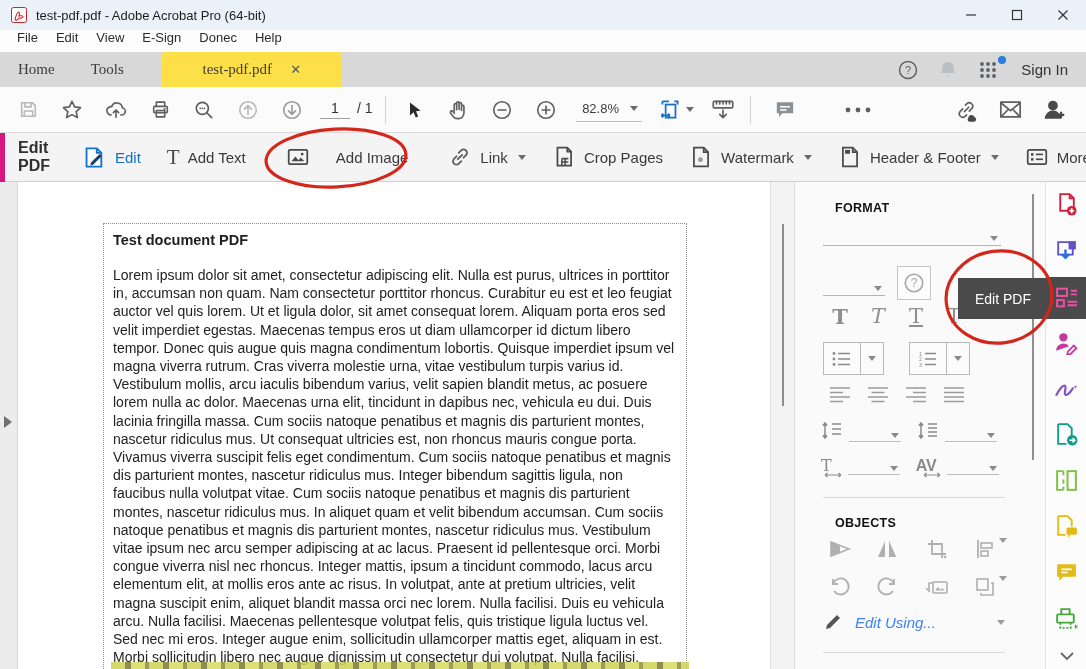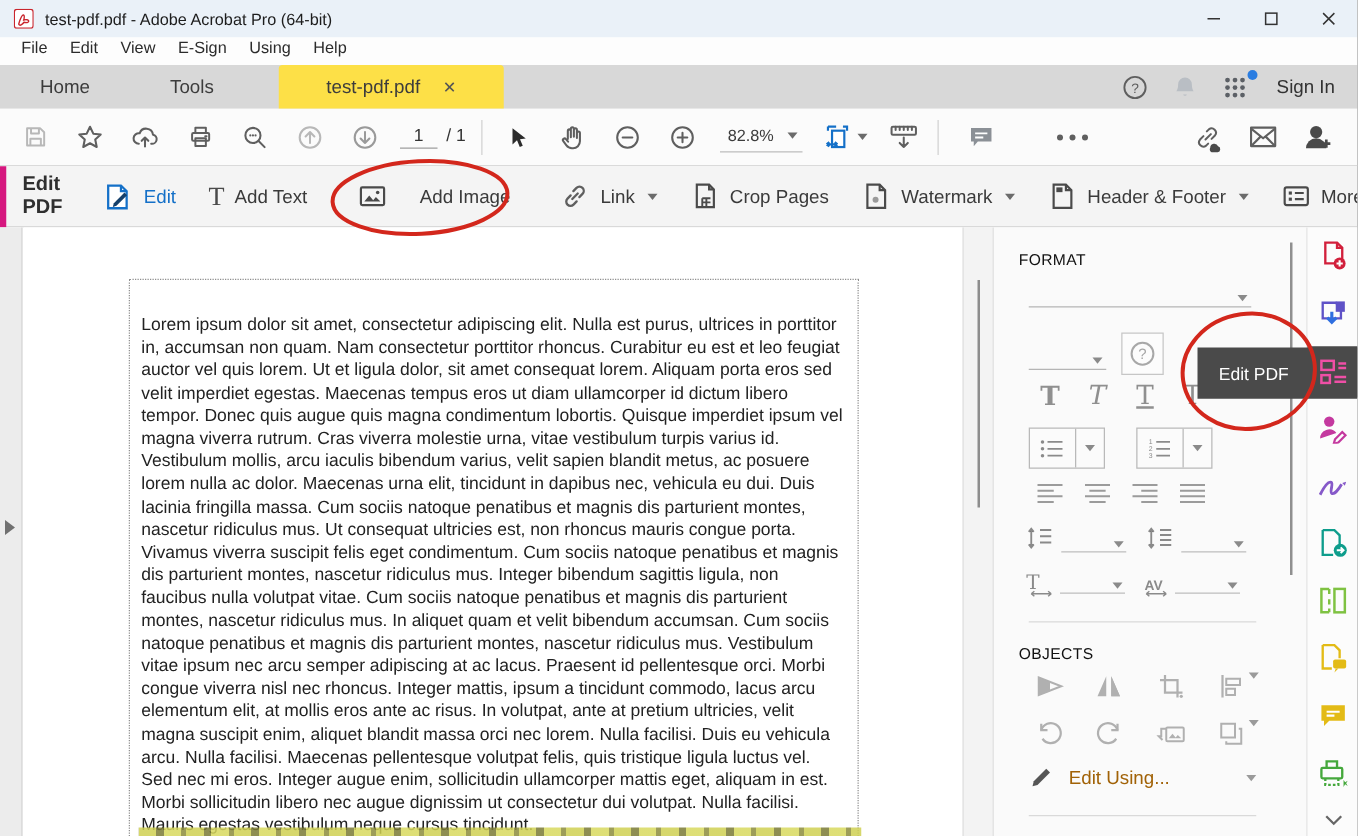--- a/index.html
+++ b/index.html
@@ -20,21 +20,21 @@
   .titlebar .title { margin-left:9px; font-size:13px; color:#1d1d1d; }
   .win-btns { margin-left:auto; display:flex; }
   .win-btn { width:46px; height:30px; display:flex; align-items:center; justify-content:center; color:#333; font-size:14px; }
 
   
   .menubar { position:absolute; left:0; top:30px; width:1086px; height:22px; background:#fdfdfd; display:flex; align-items:flex-start; padding-left:8px; }
   .menu-item { font-size:13px; color:#2b2b2b; padding:0 9px; }
 
   
   .tabbar { position:absolute; left:0; top:52px; width:1086px; height:35px; background:#d8d8d8; display:flex; align-items:stretch; }
-  .tab { display:flex; align-items:center; justify-content:center; font-size:15px; color:#3c3c3c; padding:0 32px; }
+  .tab { display:flex; align-items:center; justify-content:center; font-size:15px; color:#3c3c3c; padding:0 18px;font-family:Liberation Serif, serif; }
   .tab.active { background:#fde047; width:180px; border-radius:3px 3px 0 0; gap:18px; }
   .tab-close { font-size:13px; color:#555; }
   .tabbar-right { margin-left:auto; display:flex; align-items:center; gap:10px; padding-right:18px; }
   .tb-rt { width:30px; display:flex; justify-content:center; }
   .grid-wrap { position:relative; }
   .grid-dot-blue { position:absolute; right:-3px; top:-4px; width:8px; height:8px; border-radius:50%; background:#2a7de1; }
   .sign-in { font-size:15px; color:#323232; margin-left:8px; }
 
   
   .toolbar { position:absolute; left:0; top:87px; width:1086px; height:46px; background:#fbfbfb; border-bottom:1px solid #dadada; display:flex; align-items:center; padding-left:6px; }
@@ -68,39 +68,39 @@
   .doc-body { margin-top:18px; font-size:14px; line-height:18.2px; color:#222; text-align:left; }
   .clip-highlight { position:absolute; left:92px; top:480px; width:578px; height:7px;
     background:repeating-linear-gradient(90deg,#cfd052 0 14px,#7a7a33 14px 20px,#d8d95e 20px 34px,#8c8c3a 34px 38px); opacity:.85; }
 
   .vscroll { position:absolute; left:770px; top:0; width:24px; height:487px; background:#f3f3f3; border-left:1px solid #e0e0e0; }
   .vscroll-thumb { position:absolute; left:11px; top:42px; width:2px; height:182px; background:#8d8d8d; }
   .panel-handle { position:absolute; left:796px; top:236px; width:0; height:0; border-top:6px solid transparent; border-bottom:6px solid transparent; border-left:8px solid #4f4f4f; }
 
   
   .format-panel { position:absolute; left:794px; top:0; width:251px; height:487px; background:#fafafa; border-left:1px solid #ddd; }
-  .panel-h { position:absolute; left:20px; font-size:12.5px; font-weight:normal; color:#111; letter-spacing:.3px; }
+  .panel-h { position:absolute; left:40px; font-size:12.5px; font-weight:bold; color:#111; letter-spacing:.3px; }
   .combo { position:absolute; border-bottom:1px solid #b5b5b5; display:flex; align-items:flex-end; justify-content:flex-end; padding:2px 3px; }
   .combo .caret { border-top-color:#8a8a8a; margin-bottom:2px; }
   .help-btn { position:absolute; left:102px; top:84px; width:34px; height:34px; border:1px solid #c6c6c6; background:#fcfcfc; display:flex; align-items:center; justify-content:center; }
   .t-row { position:absolute; left:26px; top:122px; display:flex; }
   .t-btn { width:38px; text-align:center; font-family:"DejaVu Serif", serif; font-size:21px; color:#8f8f8f; }
   .t-btn.i { font-style:italic; }
   .t-btn.u { text-decoration:underline; }
   .btn-group { position:absolute; height:33px; border:1px solid #b9b9b9; display:flex; align-items:center; background:#fbfbfb; }
   .btn-group .seg { padding:0 7px; height:100%; display:flex; align-items:center; }
   .btn-group .seg + .seg { border-left:1px solid #b9b9b9; }
   .align-row { position:absolute; left:26px; top:204px; display:flex; }
   .align-row .a { width:38px; display:flex; justify-content:center; }
   .spacing-row { position:absolute; display:flex; align-items:flex-end; gap:6px; }
   .sp-input { width:52px; border-bottom:1px solid #bdbdbd; display:flex; justify-content:flex-end; padding:0 2px 3px 0; }
   .sp-input .caret { border-top-color:#8a8a8a; }
   .panel-div { position:absolute; left:28px; width:182px; height:1px; background:#d9d9d9; }
   .edit-using { position:absolute; left:28px; top:430px; width:182px; display:flex; align-items:center; gap:12px; }
-  .edit-using-label { font-size:15px; color:#a16207; flex:1; }
+  .edit-using-label { font-size:15px; color:#3b82f6; flex:1;font-style:italic; }
   .panel-scroll { position:absolute; left:237px; top:12px; width:2px; height:266px; background:#8f8f8f; }
 
   
   .right-rail { position:absolute; left:1045px; top:0; width:41px; height:487px; background:#fcfcfc; border-left:1px solid #e3e3e3; }
   .rail-item { position:absolute; left:8px; width:25px; height:25px; display:flex; align-items:center; justify-content:center; }
   .rail-active-band { position:absolute; left:0; top:95px; width:41px; height:41px; background:#4a4a4a; }
 
   
   .tooltip { position:absolute; left:958px; top:96px; width:128px; height:41px; background:#4a4a4a; color:#fff; font-size:14px; display:flex; align-items:center; padding-left:17px; z-index:6; }
 
@@ -137,21 +137,21 @@
           </svg>
         </span>
     </div>
   </div>
 
   <div class="menubar">
     <span class="menu-item">File</span>
     <span class="menu-item">Edit</span>
     <span class="menu-item">View</span>
     <span class="menu-item">E-Sign</span>
-    <span class="menu-item">Using</span>
+    <span class="menu-item">Donec</span>
     <span class="menu-item">Help</span>
   </div>
 
   <div class="tabbar">
     <span class="tab">Home</span>
     <span class="tab">Tools</span>
     <span class="tab active" style="margin-left:20px;">
       <span>test-pdf.pdf</span>
       <span class="tab-close">✕</span>
     </span>
@@ -390,20 +390,21 @@
   </div>
 
   <div class="content">
 
     <div class="left-strip">
       <span class="left-arrow"></span>
     </div>
 
     <div class="doc-page">
       <div class="textbox">
+        <div class="doc-heading">Test document PDF</div>
         <div class="doc-body">Lorem ipsum dolor sit amet, consectetur adipiscing elit. Nulla est purus, ultrices in porttitor in, accumsan non quam. Nam consectetur porttitor rhoncus. Curabitur eu est et leo feugiat auctor vel quis lorem. Ut et ligula dolor, sit amet consequat lorem. Aliquam porta eros sed velit imperdiet egestas. Maecenas tempus eros ut diam ullamcorper id dictum libero tempor. Donec quis augue quis magna condimentum lobortis. Quisque imperdiet ipsum vel magna viverra rutrum. Cras viverra molestie urna, vitae vestibulum turpis varius id. Vestibulum mollis, arcu iaculis bibendum varius, velit sapien blandit metus, ac posuere lorem nulla ac dolor. Maecenas urna elit, tincidunt in dapibus nec, vehicula eu dui. Duis lacinia fringilla massa. Cum sociis natoque penatibus et magnis dis parturient montes, nascetur ridiculus mus. Ut consequat ultricies est, non rhoncus mauris congue porta. Vivamus viverra suscipit felis eget condimentum. Cum sociis natoque penatibus et magnis dis parturient montes, nascetur ridiculus mus. Integer bibendum sagittis ligula, non faucibus nulla volutpat vitae. Cum sociis natoque penatibus et magnis dis parturient montes, nascetur ridiculus mus. In aliquet quam et velit bibendum accumsan. Cum sociis natoque penatibus et magnis dis parturient montes, nascetur ridiculus mus. Vestibulum vitae ipsum nec arcu semper adipiscing at ac lacus. Praesent id pellentesque orci. Morbi congue viverra nisl nec rhoncus. Integer mattis, ipsum a tincidunt commodo, lacus arcu elementum elit, at mollis eros ante ac risus. In volutpat, ante at pretium ultricies, velit magna suscipit enim, aliquet blandit massa orci nec lorem. Nulla facilisi. Duis eu vehicula arcu. Nulla facilisi. Maecenas pellentesque volutpat felis, quis tristique ligula luctus vel. Sed nec mi eros. Integer augue enim, sollicitudin ullamcorper mattis eget, aliquam in est. Morbi sollicitudin libero nec augue dignissim ut consectetur dui volutpat. Nulla facilisi. Mauris egestas vestibulum neque cursus tincidunt.</div>
       </div>
       <div class="clip-highlight"></div>
     </div>
 
     <div class="vscroll">
       <span class="vscroll-thumb"></span>
     </div>
     <span class="panel-handle"></span>
 
@@ -522,21 +523,21 @@
       <div class="spacing-row" style="left:26px; top:274px;">
         <span style="font-family:'DejaVu Serif',serif; font-size:16px; color:#8a8a8a; position:relative;">T</span>
         <span style="margin-left:-14px; margin-bottom:-4px;">
             <svg width="18" height="8" viewBox="0 0 18 8">
               <path d="M1 4h16M1 4l2.5-2M1 4l2.5 2M17 4l-2.5-2M17 4l-2.5 2" stroke="#8a8a8a" stroke-width="1.2" fill="none"></path>
             </svg>
           </span>
         <span class="sp-input">
             <span class="caret"></span>
           </span>
-        <span style="font-size:11px; font-weight:bold; color:#8a8a8a; margin-left:10px;">AV</span>
+        <span style="font-size:16px; font-weight:bold; color:#8a8a8a; margin-left:10px;">AV</span>
         <span style="margin-left:-20px; margin-bottom:-4px;">
             <svg width="18" height="8" viewBox="0 0 18 8">
               <path d="M1 4h16M1 4l2.5-2M1 4l2.5 2M17 4l-2.5-2M17 4l-2.5 2" stroke="#8a8a8a" stroke-width="1.2" fill="none"></path>
             </svg>
           </span>
         <span class="sp-input">
             <span class="caret"></span>
           </span>
       </div>
 

